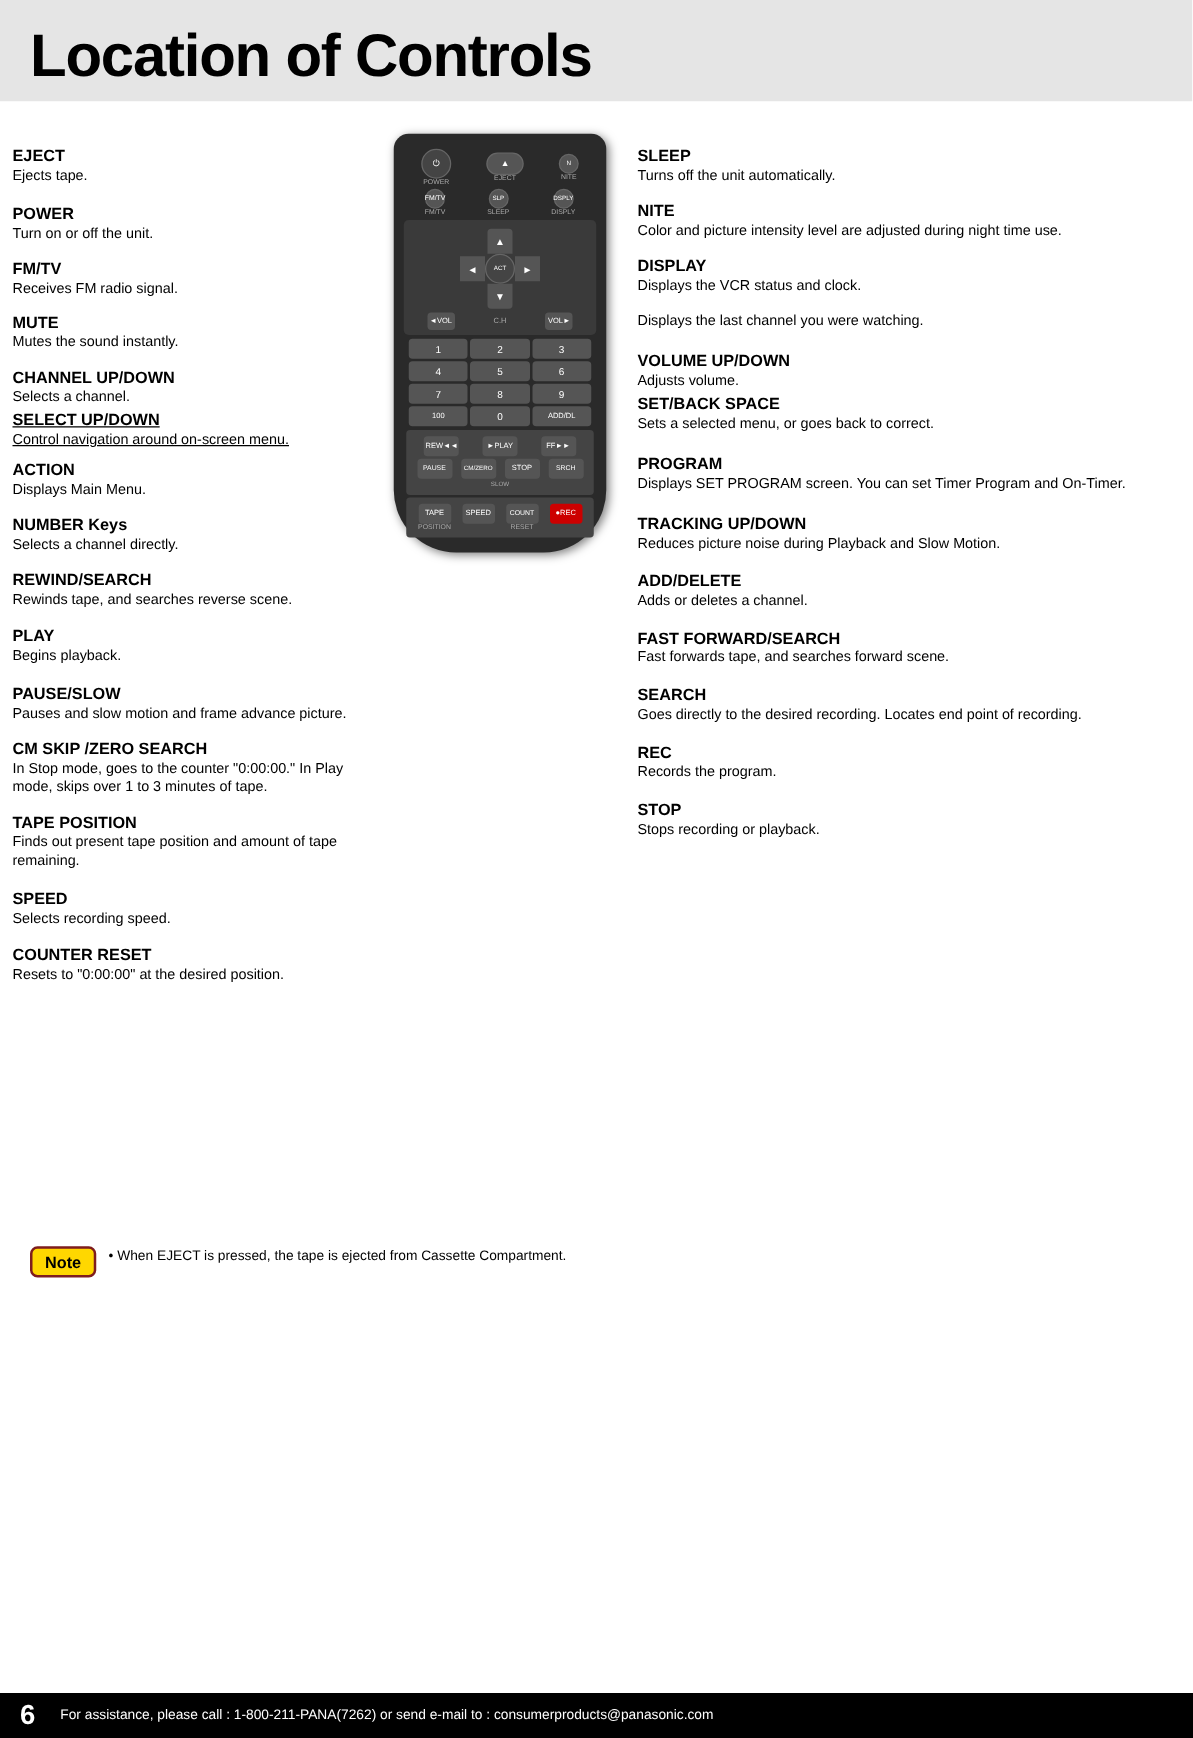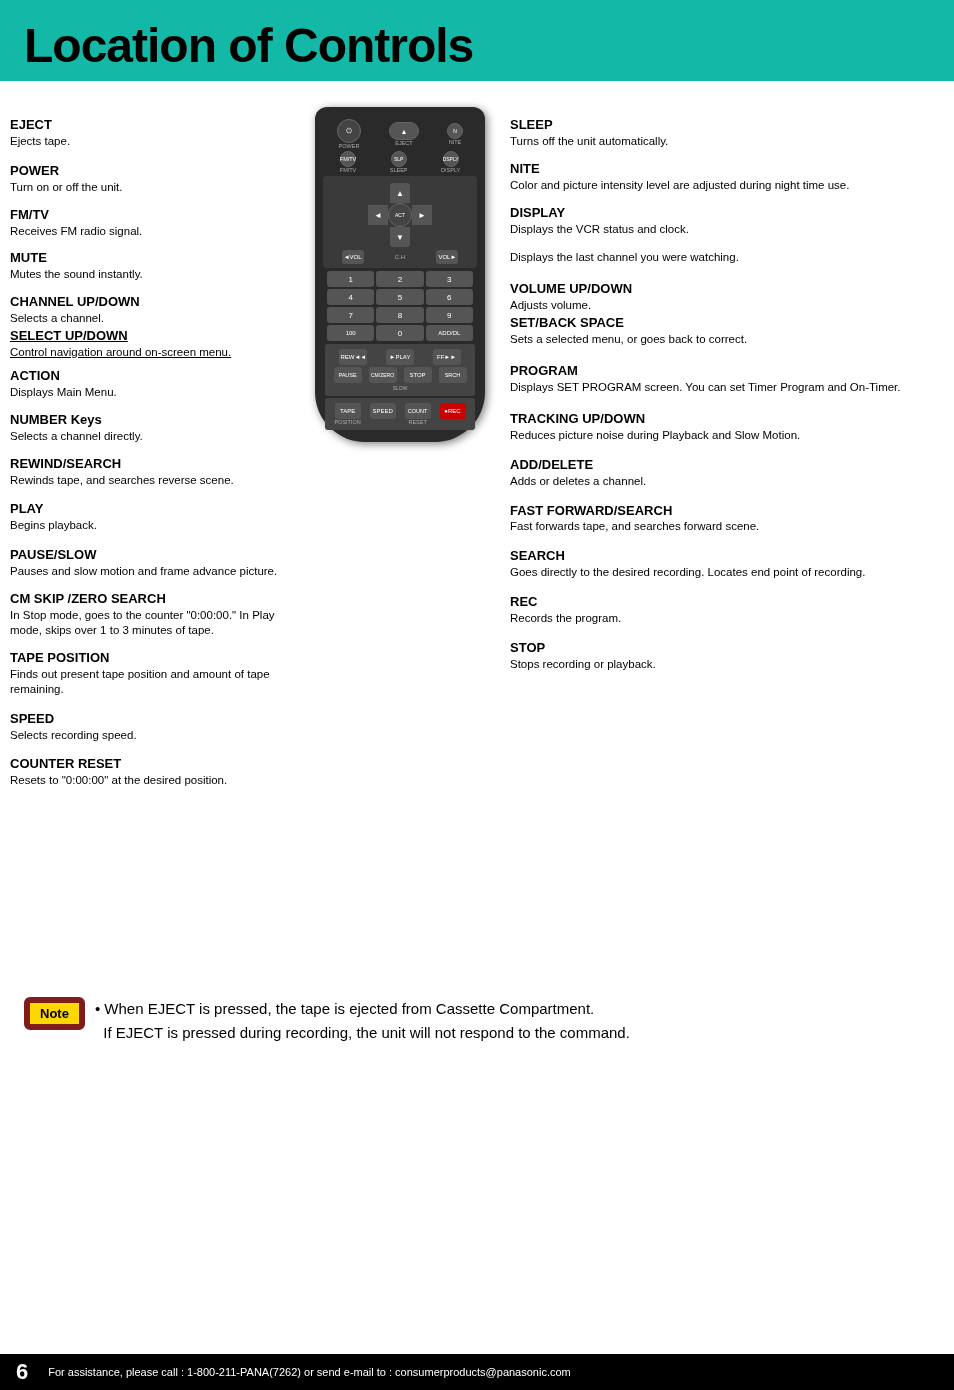--- a/index.html
+++ b/index.html
@@ -5,21 +5,21 @@
     * { margin: 0; padding: 0; box-sizing: border-box; }
     body {
       font-family: Arial, sans-serif;
       background: #fff;
       width: 954px;
       min-height: 1390px;
       position: relative;
       overflow-x: hidden;
     }
     .page-header {
-      background: #14b8a6;
+      background: #e5e5e5;
       padding: 18px 40px 8px 24px;
     }
     .page-title {
       font-size: 48px;
       font-weight: bold;
       color: #000;
       letter-spacing: -1px;
     }
     .section-header {
       background: #1a1a1a;
@@ -483,24 +483,23 @@
         <div class="label-title">STOP</div>
         <div class="label-desc">Stops recording or playback.</div>
       </div>
 
     </div>
 
   </div>
 
   <div style="margin: 16px 24px 60px 24px;">
     <div style="display:inline-flex;align-items:flex-start;gap:10px;">
-      <span style="background:#ffd700;border-radius:6px;padding:3px 10px;font-weight:bold;font-size:13px;border:6px solid #7f1d1d;flex-shrink:0;">Note</span>
-      <div style="font-size:15px;line-height:1.6;">
+      <span style="background:#ffd700;border-radius:6px;padding:3px 10px;font-weight:bold;font-size:13px;border:2px solid #7f1d1d;flex-shrink:0;">Note</span>
+      <div style="font-size:11px;line-height:1.6;">
         <div>• When EJECT is pressed, the tape is ejected from Cassette Compartment.</div>
-        <div>&nbsp;&nbsp;If EJECT is pressed during recording, the unit will not respond to the command.</div>
       </div>
     </div>
   </div>
 
   <div style="position:fixed;bottom:0;left:0;width:954px;background:#000;color:#fff;display:flex;align-items:center;padding:5px 16px;">
     <span style="font-size:22px;font-weight:bold;margin-right:20px;">6</span>
     <span style="font-size:11px;">For assistance, please call : 1-800-211-PANA(7262) or send e-mail to : consumerproducts@panasonic.com</span>
   </div>
 
 </div>

